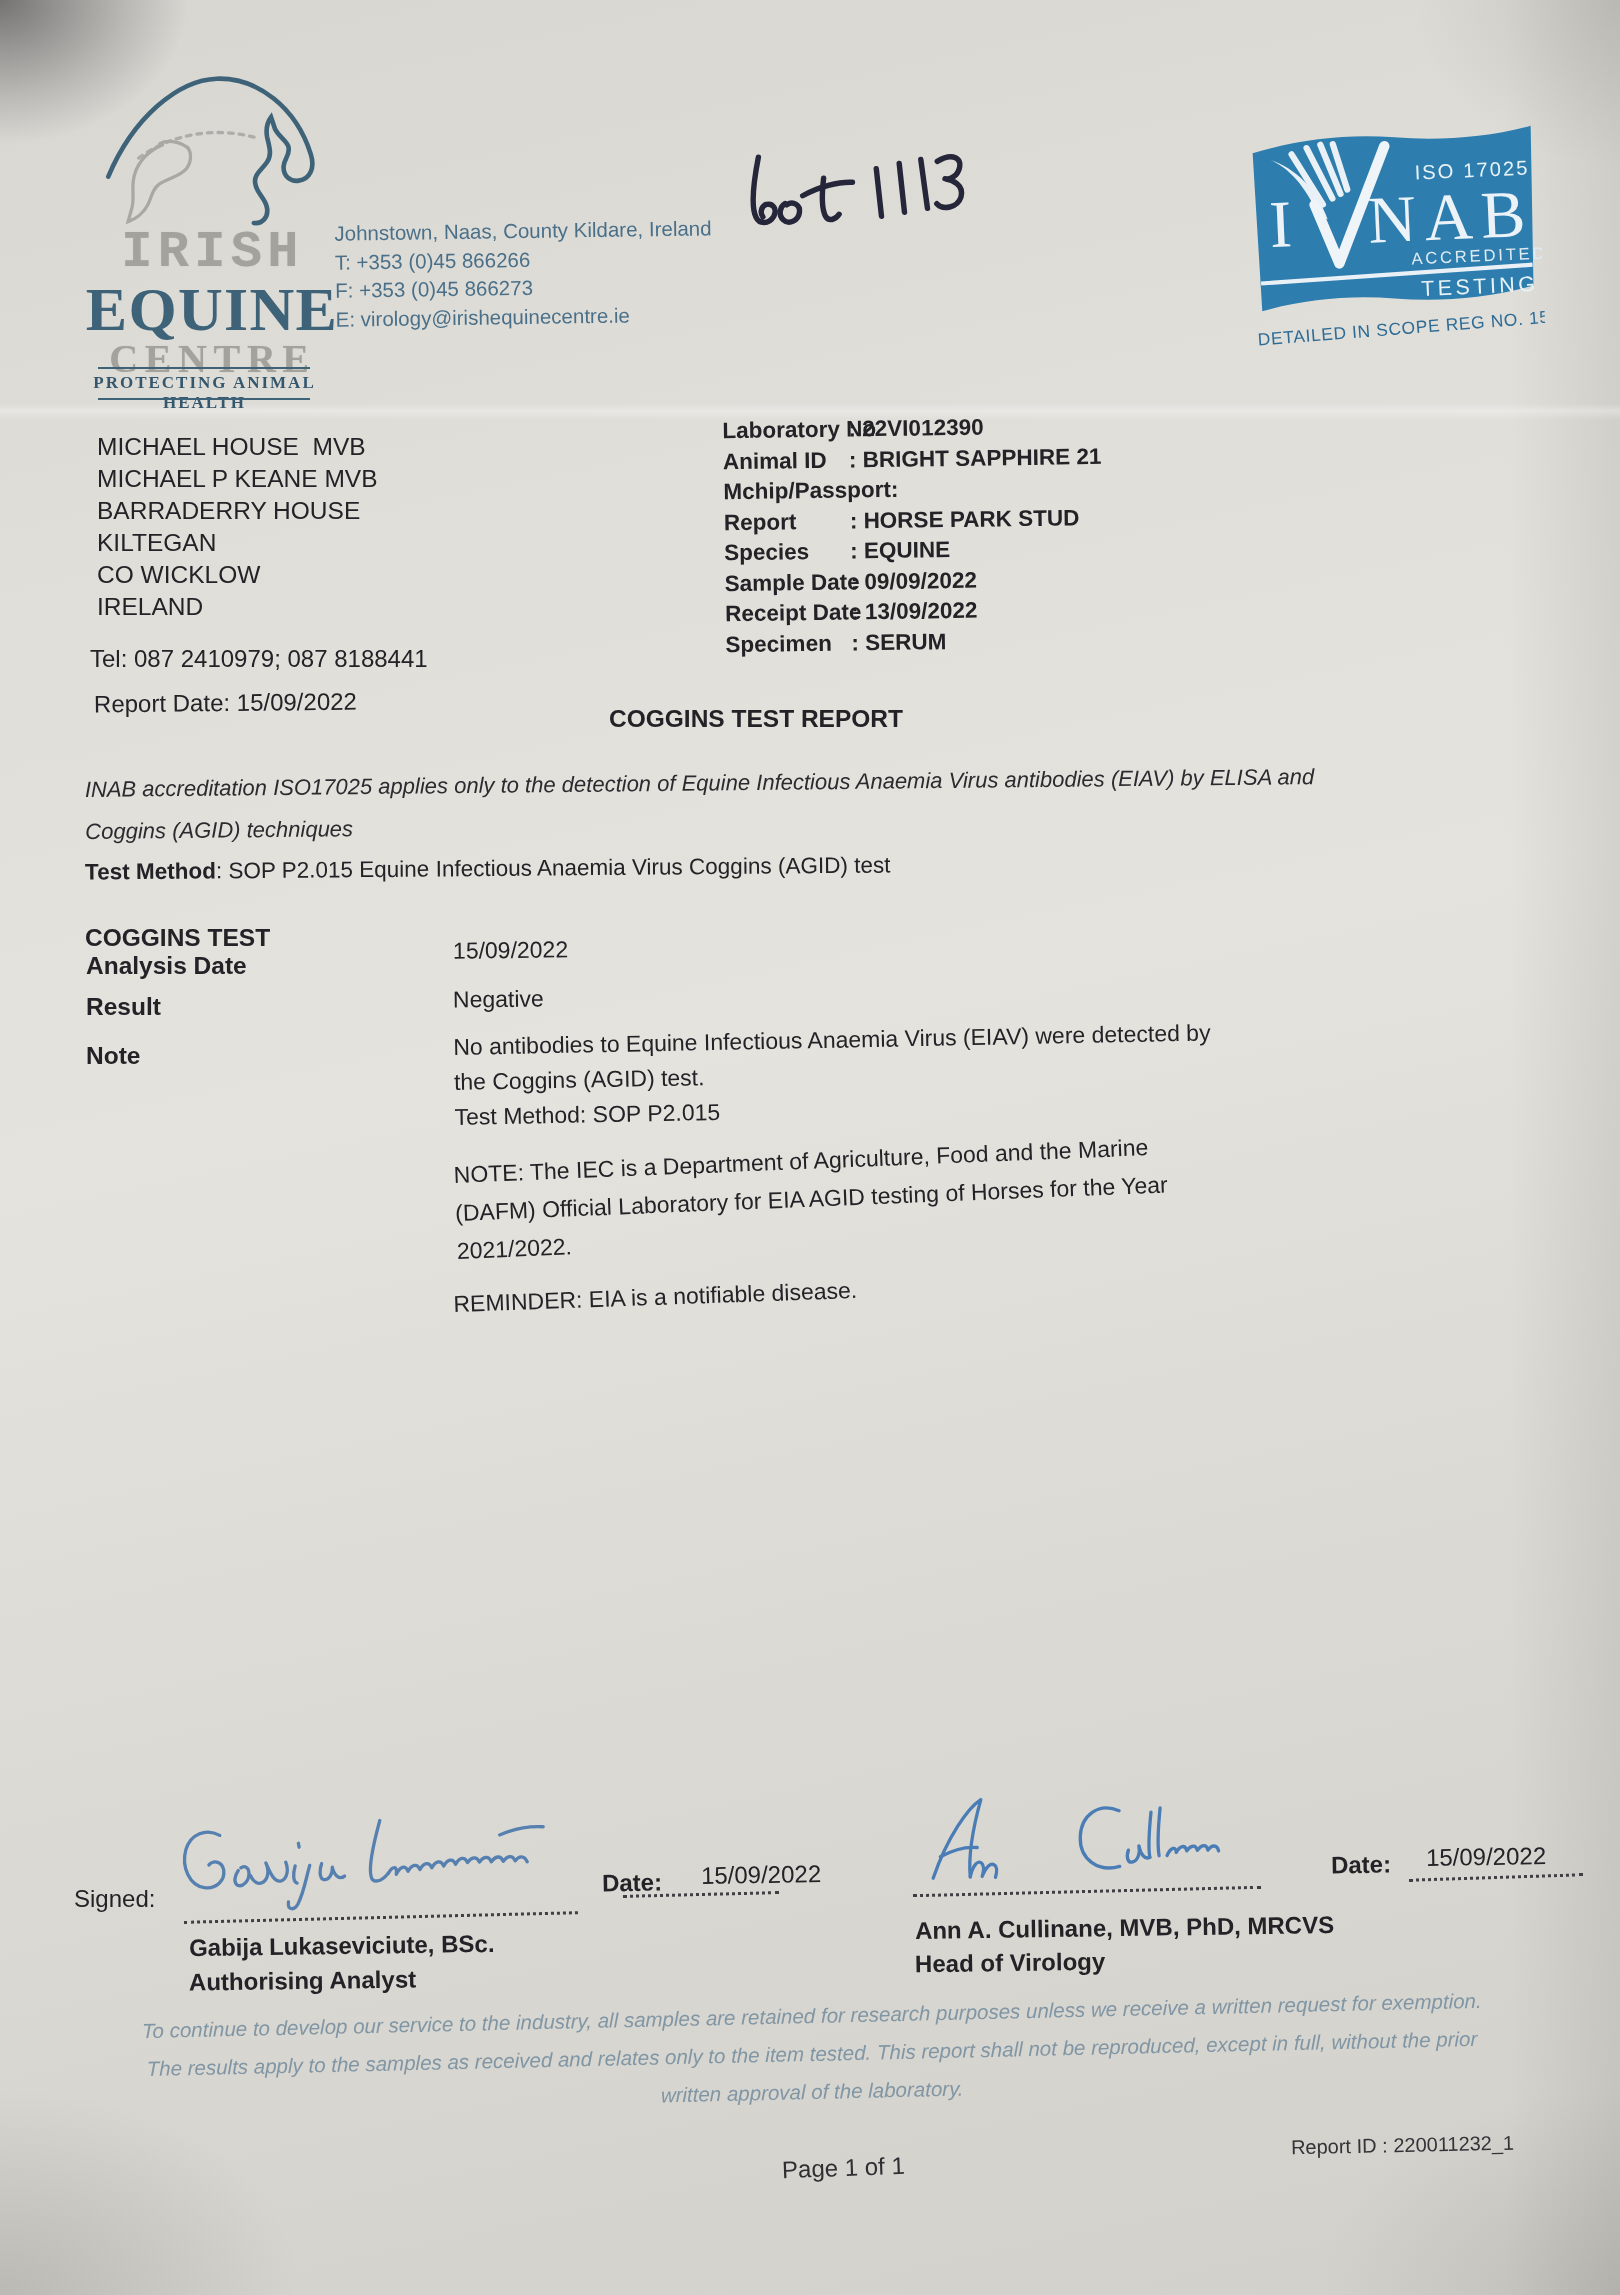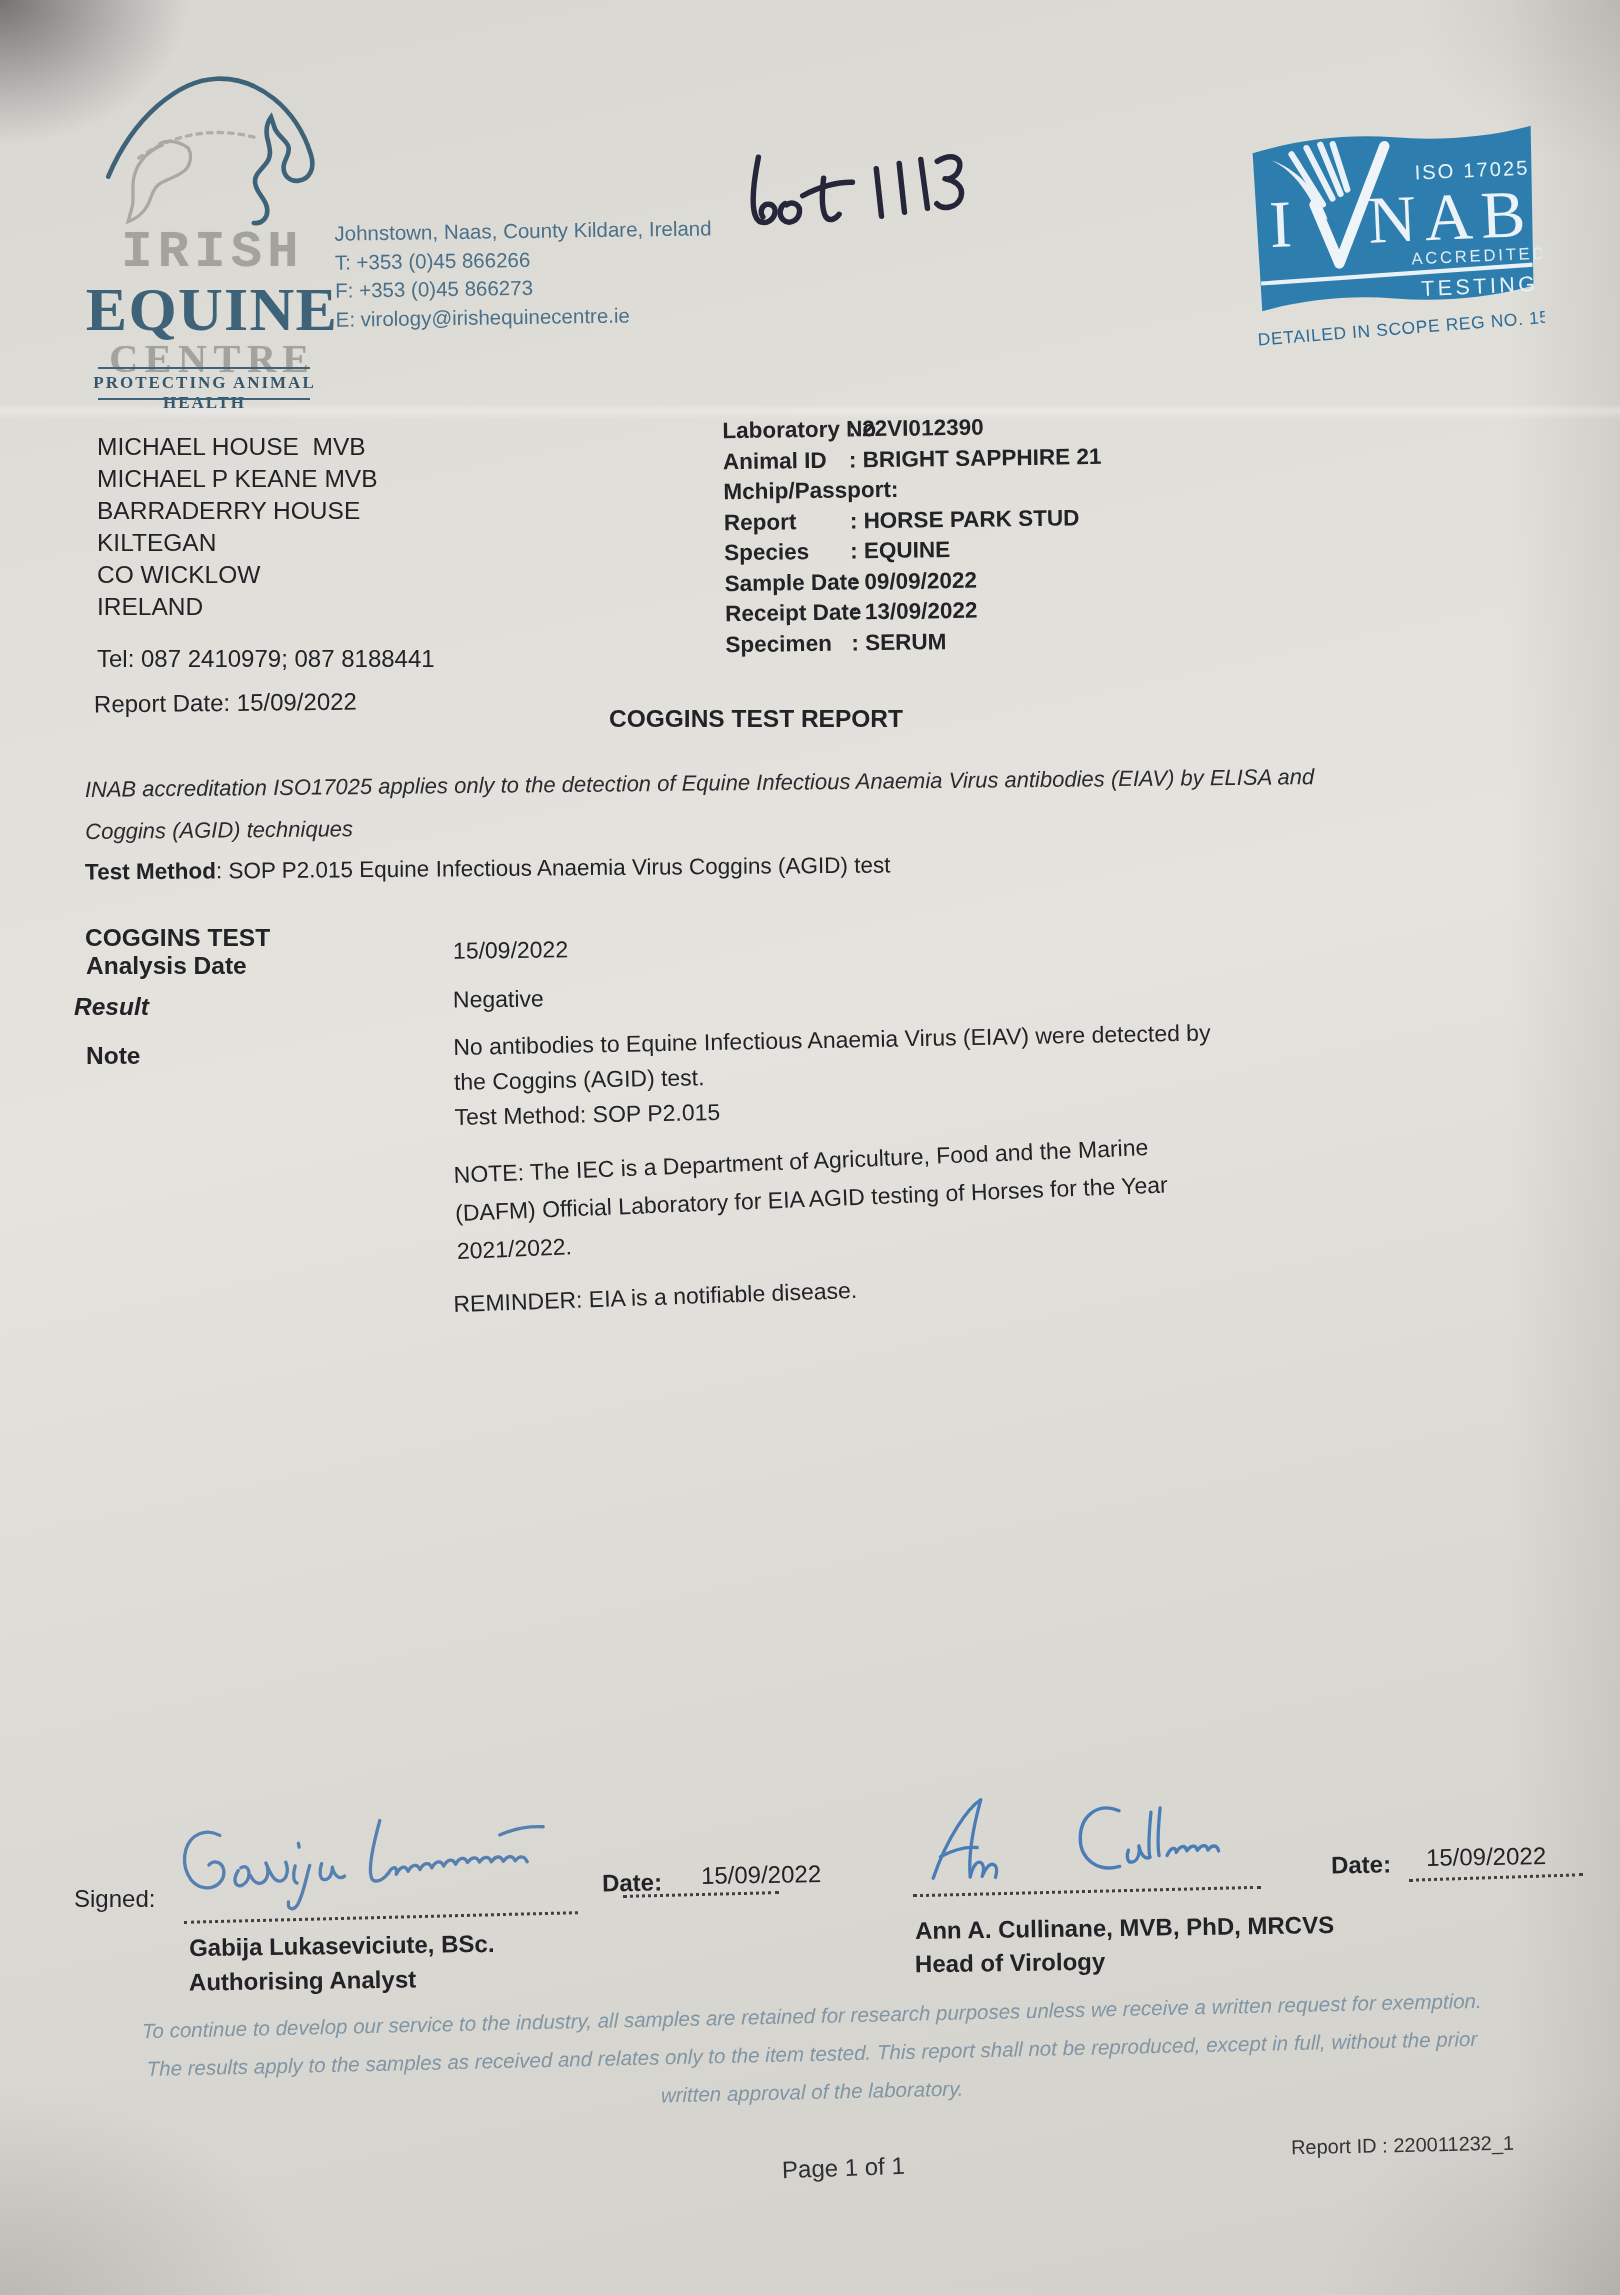--- a/index.html
+++ b/index.html
@@ -21,38 +21,38 @@
   .logo-irish{left:93px;top:223px;width:239px;text-align:center;font-size:52px;color:#a3a29d;letter-spacing:5.3px;font-weight:bold;text-shadow:0 0 1.3px #c9c8c3;font-family:Liberation Mono, monospace;}
   .logo-equine{left:82px;top:274px;width:260px;text-align:center;font-size:62px;color:#3e6379;font-weight:bold;letter-spacing:1.3px;}
   .logo-centre{left:93px;top:335px;width:239px;text-align:center;font-size:40px;color:#a3a29d;letter-spacing:6.6px;font-weight:bold;text-shadow:0 0 1.3px #c9c8c3;}
   .logo-rule{left:98px;width:212px;height:0;border-top:2.7px solid #3e6379;}
   .logo-tagline{left:93px;top:373px;width:223px;text-align:center;font-size:17px;color:#34576d;font-weight:bold;letter-spacing:2px;}
   
   .contact{left:335px;top:217px;font-size:20.5px;line-height:28.5px;color:#4a7089;transform:rotate(-0.8deg);}
   
   .addr{left:97px;top:431px;font-size:24.5px;line-height:32px;color:#232327;}
   .addr div{white-space:pre;}
-  .tel{left:97px;top:645px;font-size:24px;color:#232327;text-align:right;}
+  .tel{left:90px;top:645px;font-size:24px;color:#232327;text-align:right;}
   .rdate{left:94px;top:689px;font-size:24px;color:#232327;transform:rotate(-0.6deg);}
   
   .lab{left:724px;top:415px;font-size:22.5px;line-height:30.5px;color:#232327;transform:rotate(-0.8deg);}
   .lab .row{position:relative;height:30.5px;}
   .lab .l{font-weight:bold;}
   .lab .v{position:absolute;left:126px;top:0;font-weight:bold;white-space:pre;}
   
   .title{left:597px;top:705px;width:318px;text-align:center;font-size:24.5px;font-weight:bold;color:#232327;}
   .accred{left:85px;top:762px;width:1326px;font-size:22px;font-style:italic;line-height:42px;color:#2b2b2f;transform:rotate(-0.6deg);}
   .tmethod{left:85px;top:856px;font-size:22.5px;color:#232327;transform:rotate(-0.5deg);}
   .tmethod .l{font-weight:bold;}
   .coggins{left:85px;top:924px;font-size:24.5px;font-weight:bold;color:#232327;}
   .rowlabel{font-size:24.5px;font-weight:bold;color:#232327;}
   .rowval{font-size:23px;color:#232327;}
   .r-analysis-l{left:86px;top:944px;margin-top:8px;}
   .r-analysis-v{left:453px;top:937px;transform:rotate(-0.7deg);}
-  .r-result-l{left:74px;top:993px;font-style:italic;}
+  .r-result-l{left:86px;top:993px;}
   .r-result-v{left:453px;top:986px;transform:rotate(-0.7deg);}
   .r-note-l{left:86px;top:1042px;}
   .r-note-v{left:453px;top:1030px;line-height:35px;transform:rotate(-1.1deg);transform-origin:left top;}
   .dafm{left:453px;top:1156px;font-size:23px;line-height:38px;color:#232327;transform:rotate(-2.3deg);transform-origin:left top;}
   .reminder{left:453px;top:1291px;font-size:23px;color:#232327;transform:rotate(-2deg);transform-origin:left top;}
   
   .signedlab{left:74px;top:1885px;font-size:24px;color:#232327;}
   .dotline{border-top:3.3px dotted #3f3f43;height:0;}
   .d1{left:184px;top:1916px;width:394px;transform:rotate(-1.4deg);}
   .d2{left:623px;top:1893px;width:156px;transform:rotate(-1.4deg);}

